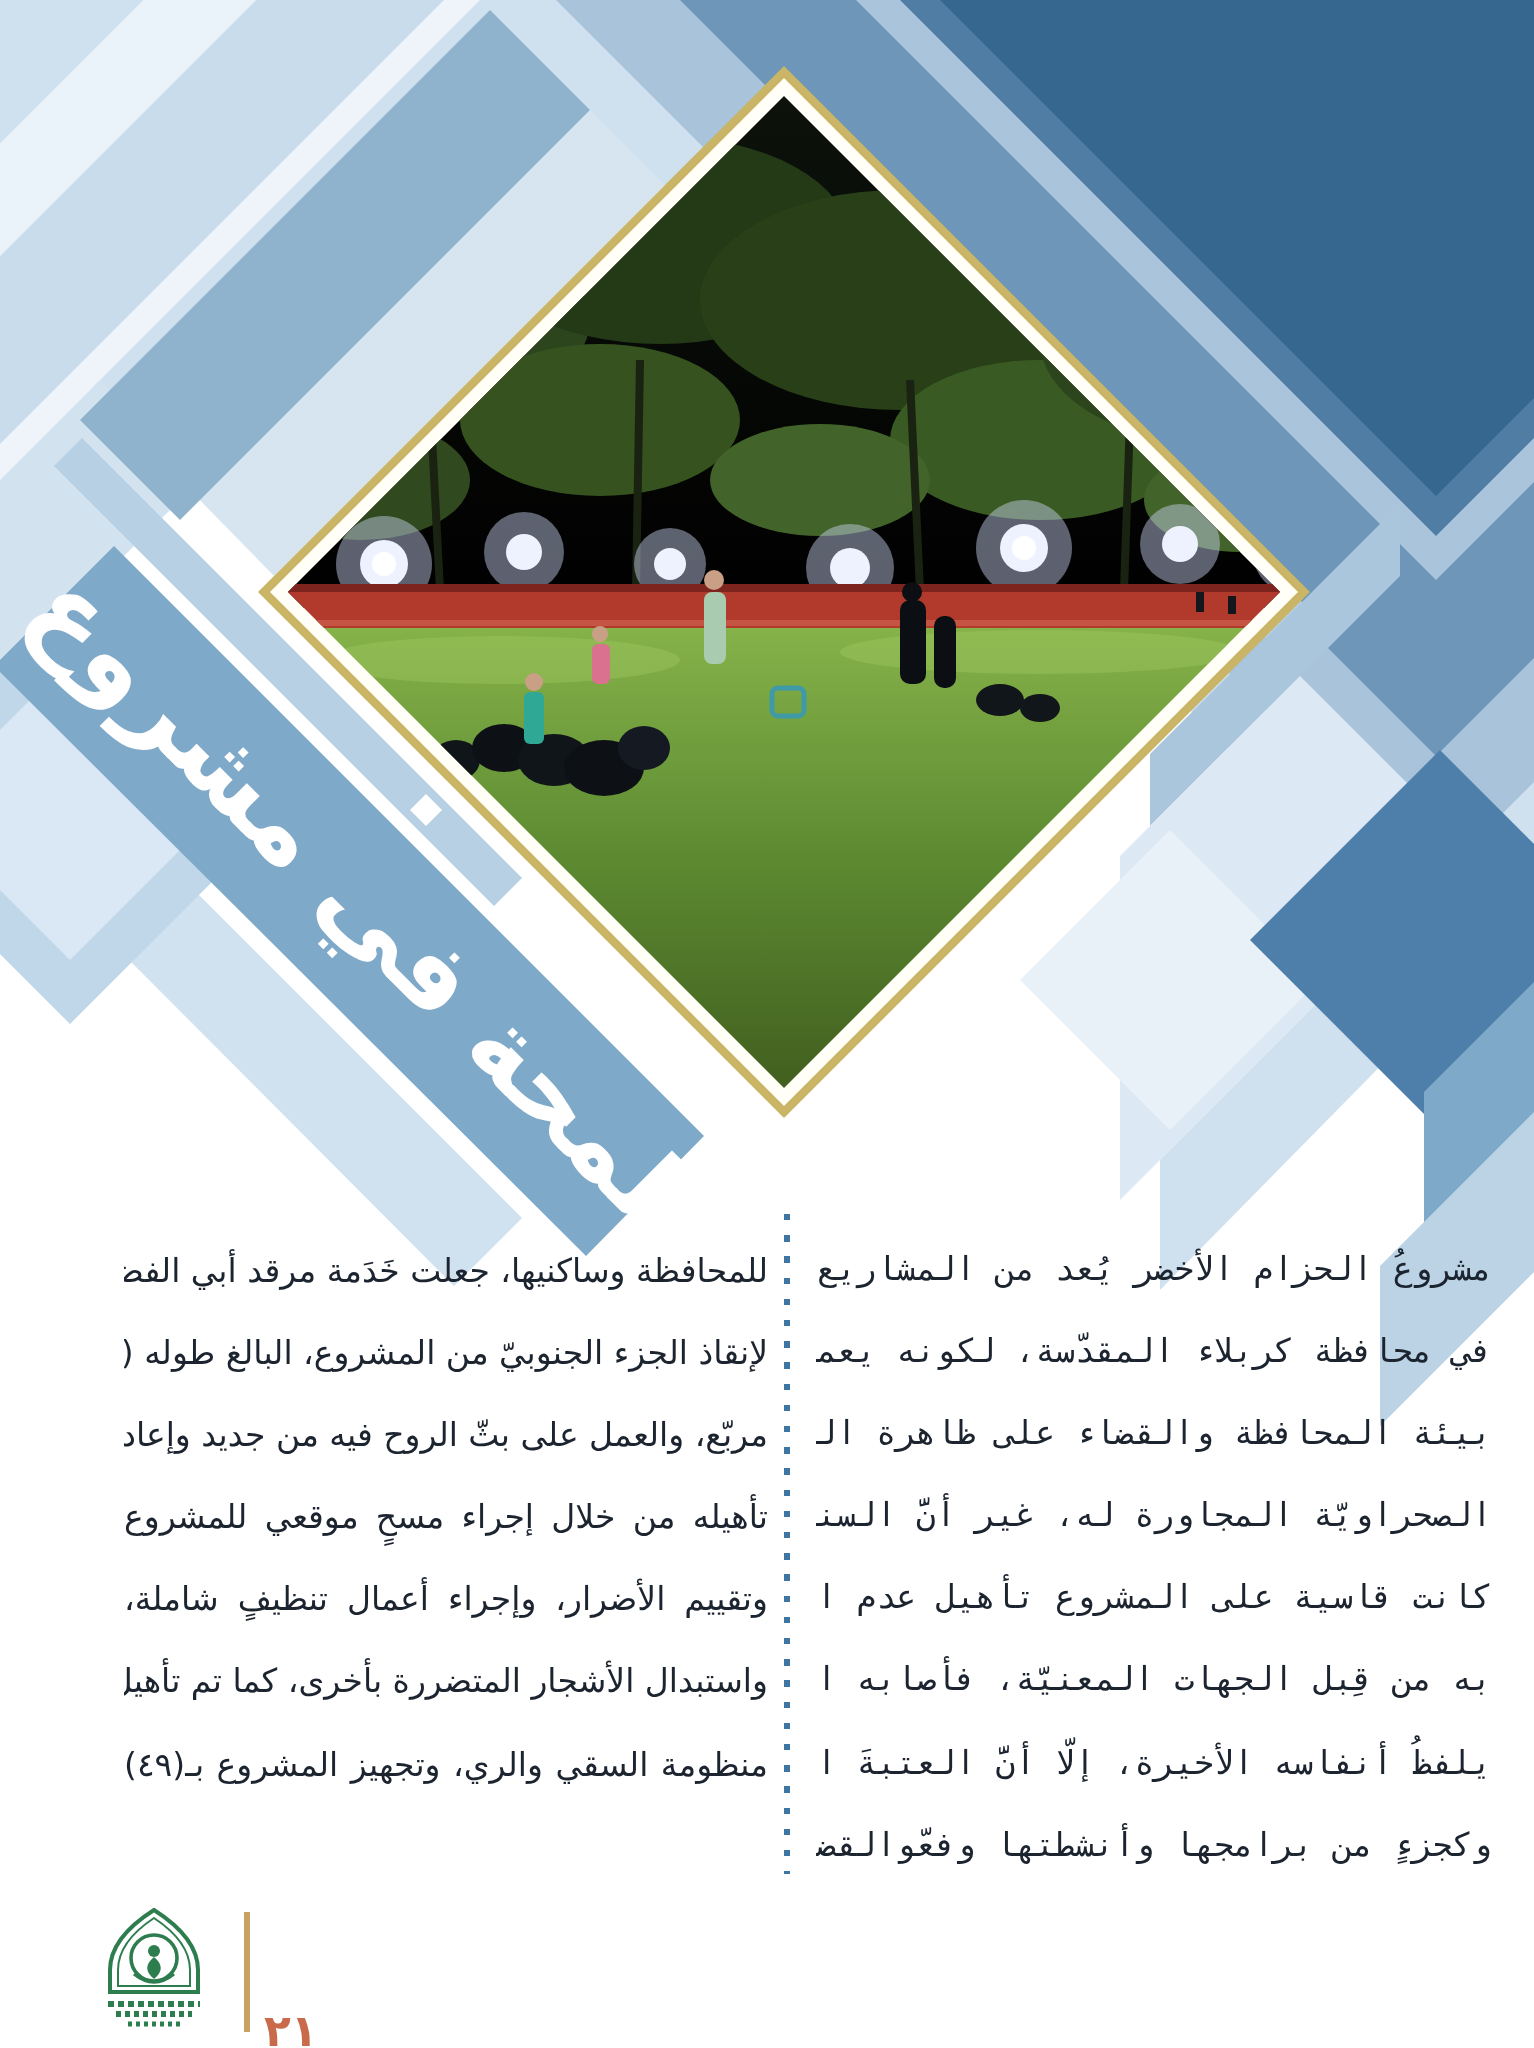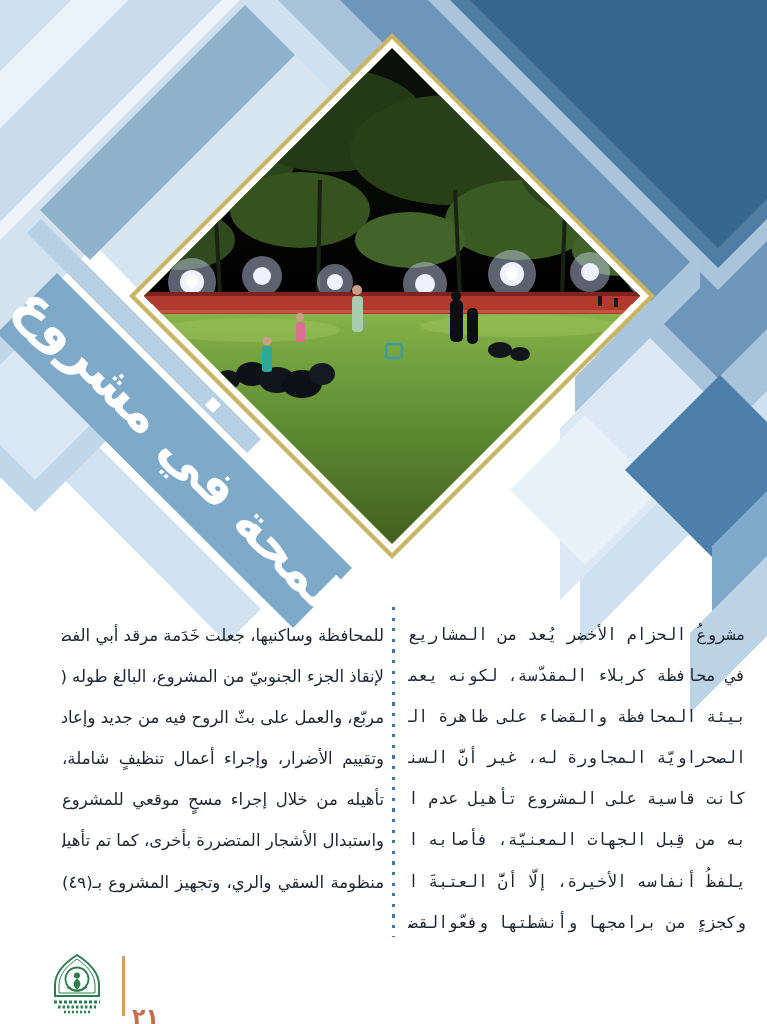--- a/index.html
+++ b/index.html
@@ -194,22 +194,22 @@
         <div class="line">الصحراويّة المجاورة له، غير أنَّ السنوات السابقة</div>
         <div class="line">كانت قاسية على المشروع تأهيل عدم الاهتمام</div>
         <div class="line">به من قِبل الجهات المعنيّة، فأصابه الإهمالُ وبدأ</div>
         <div class="line">يلفظُ أنفاسه الأخيرة، إلّا أنَّ العتبةَ العبّاسية المقدّسة</div>
         <div class="line">وكجزءٍ من برامجها وأنشطتها وفعّوالقضاء الداعمة</div>
       </div>
     <div class="col col-left">
         <div class="line">للمحافظة وساكنيها، جعلت خَدَمة مرقد أبي الفضل</div>
         <div class="line">لإنقاذ الجزء الجنوبيّ من المشروع، البالغ طوله (٢٧)</div>
         <div class="line">مربّع، والعمل على بثّ الروح فيه من جديد وإعادة</div>
+        <div class="line">تأهيله من خلال إجراء مسحٍ موقعي للمشروع</div>
         <div class="line">وتقييم الأضرار، وإجراء أعمال تنظيفٍ شاملة،</div>
-        <div class="line">تأهيله من خلال إجراء مسحٍ موقعي للمشروع</div>
         <div class="line">واستبدال الأشجار المتضررة بأخرى، كما تم تأهيل</div>
         <div class="line">منظومة السقي والري، وتجهيز المشروع بـ(٤٩)</div>
       </div>
   </div>
   <div class="divider"></div>
 
   <svg class="footer-logo" width="66" height="64" viewBox="0 0 66 64">
     <path d="M33,3 C22,10 11,20 11,33 L11,44 L55,44 L55,33 C55,20 44,10 33,3 Z" fill="none" stroke="#2e7d4f" stroke-width="2"></path>
     <path d="M33,7 C24,13 15,22 15,33 L15,41 L51,41 L51,33 C51,22 42,13 33,7 Z" fill="none" stroke="#2e7d4f" stroke-width="1"></path>
     <circle cx="33" cy="27" r="11.5" fill="none" stroke="#2e7d4f" stroke-width="1.8"></circle>

